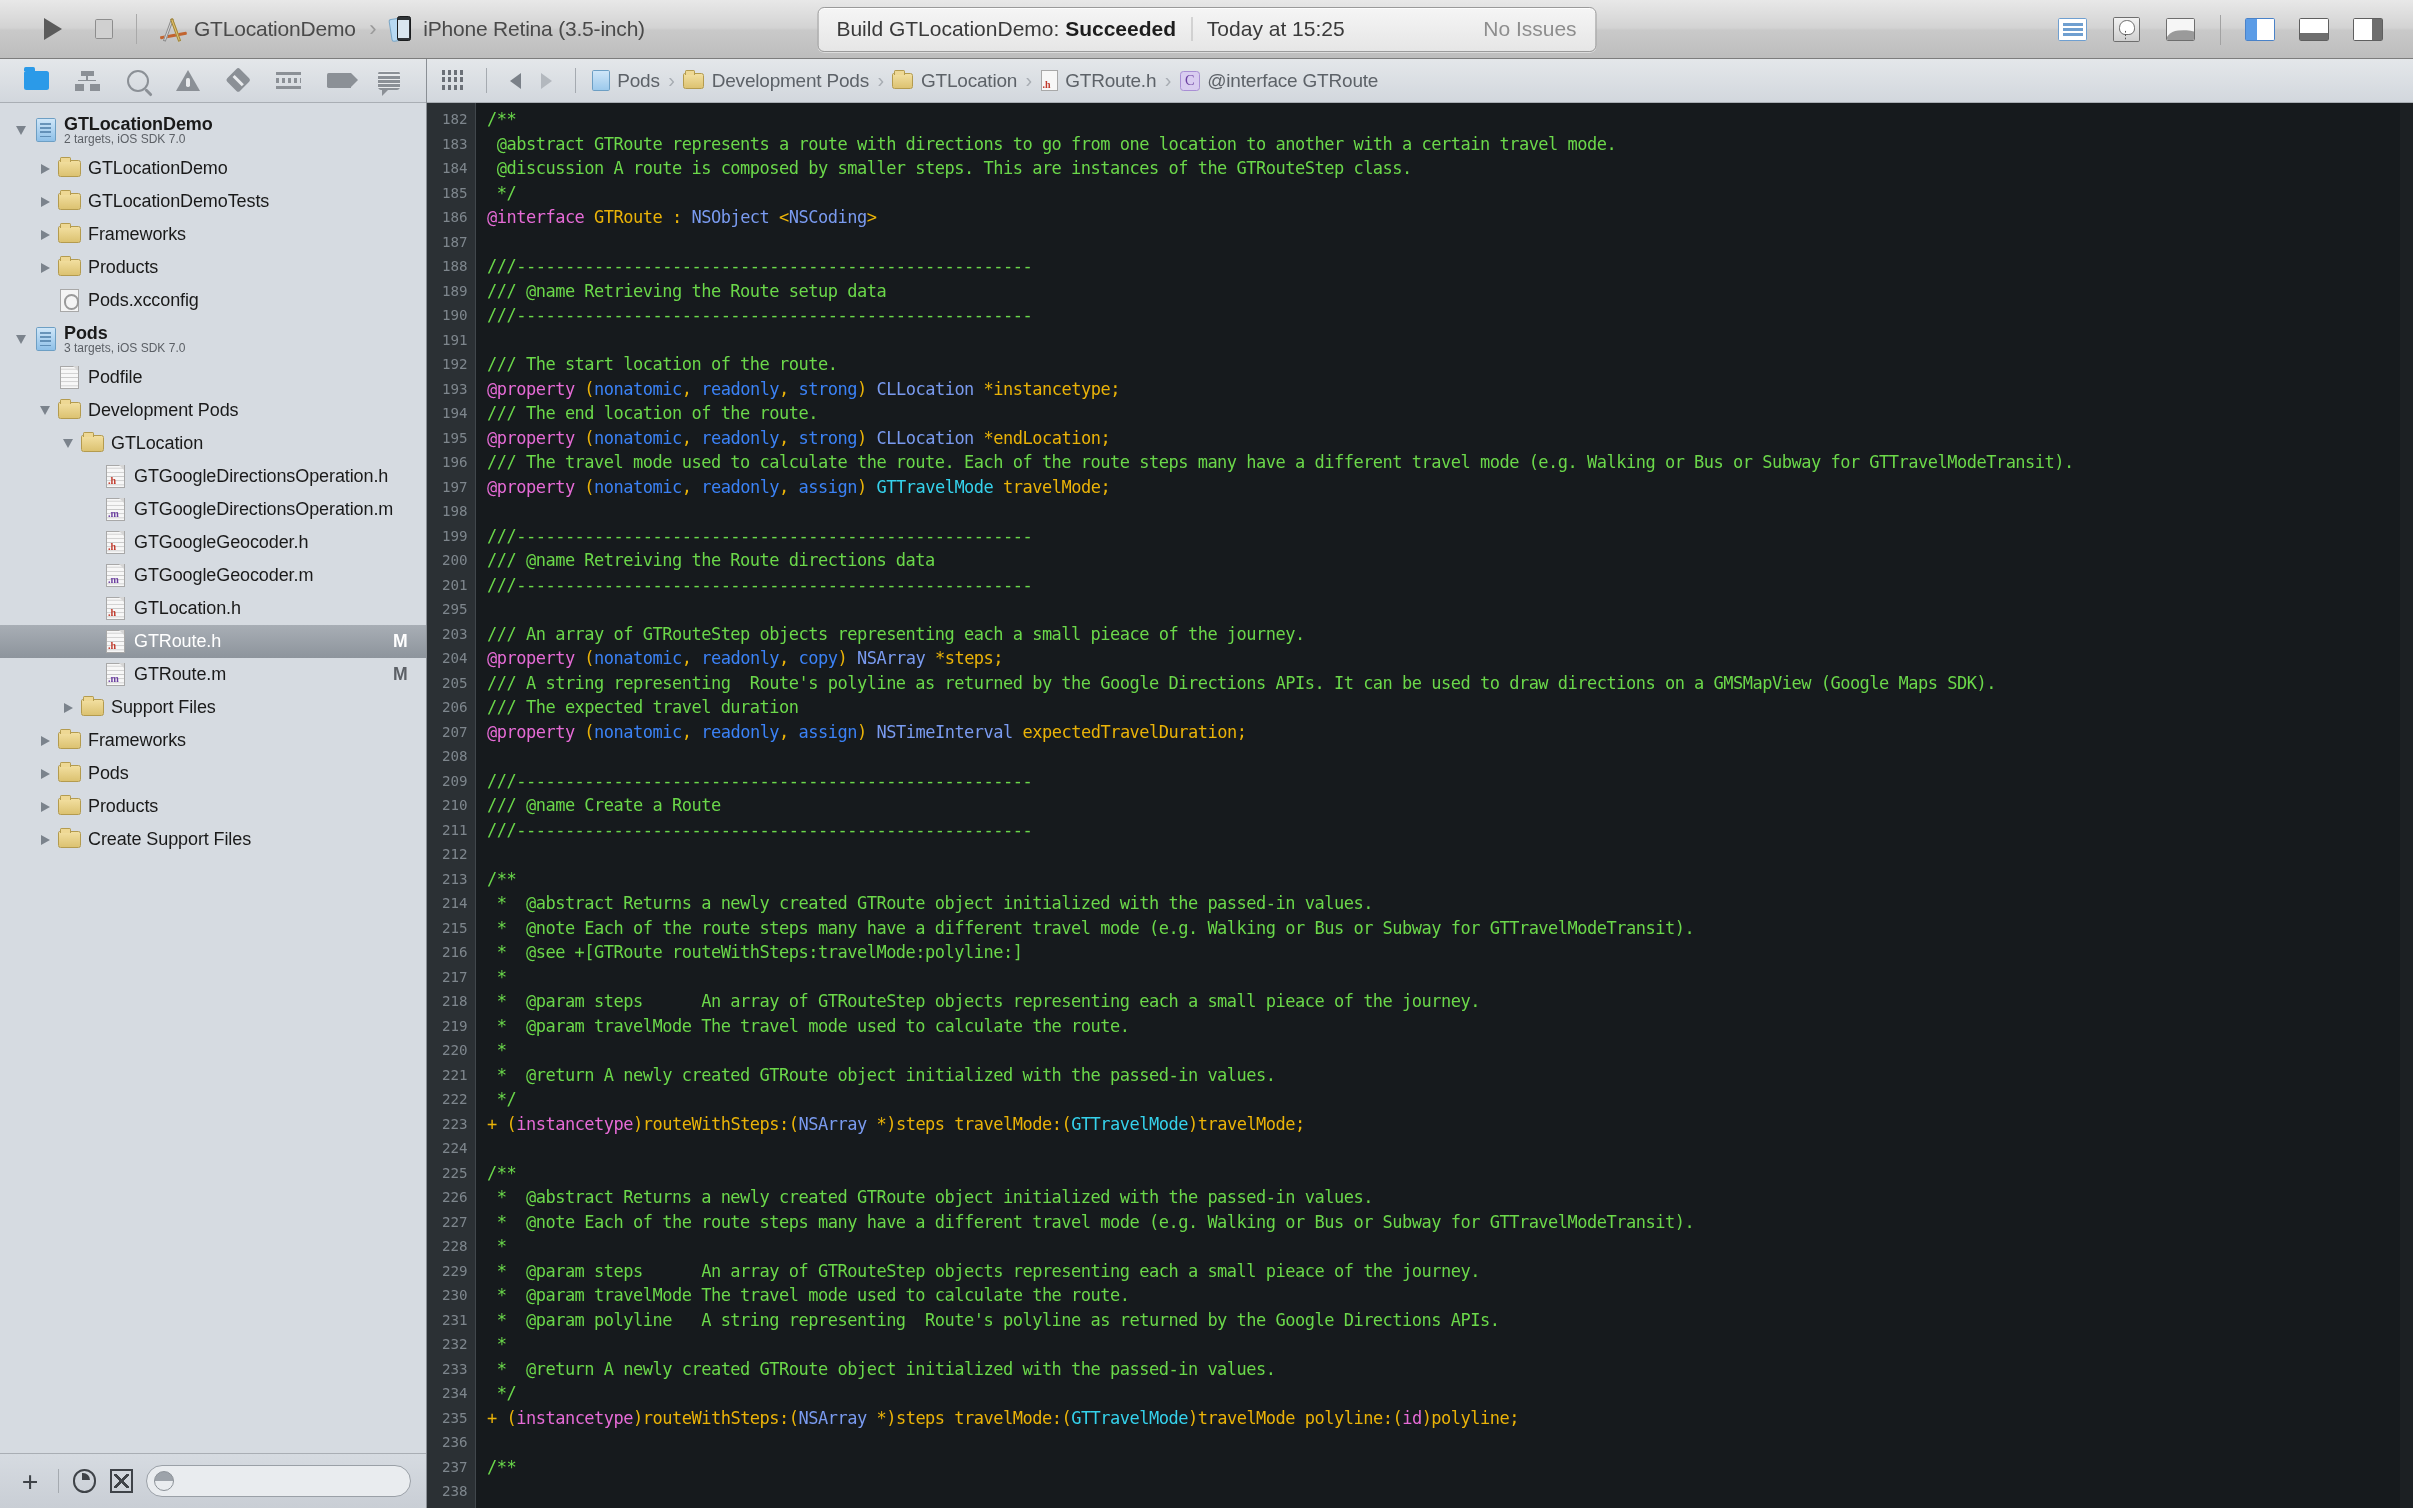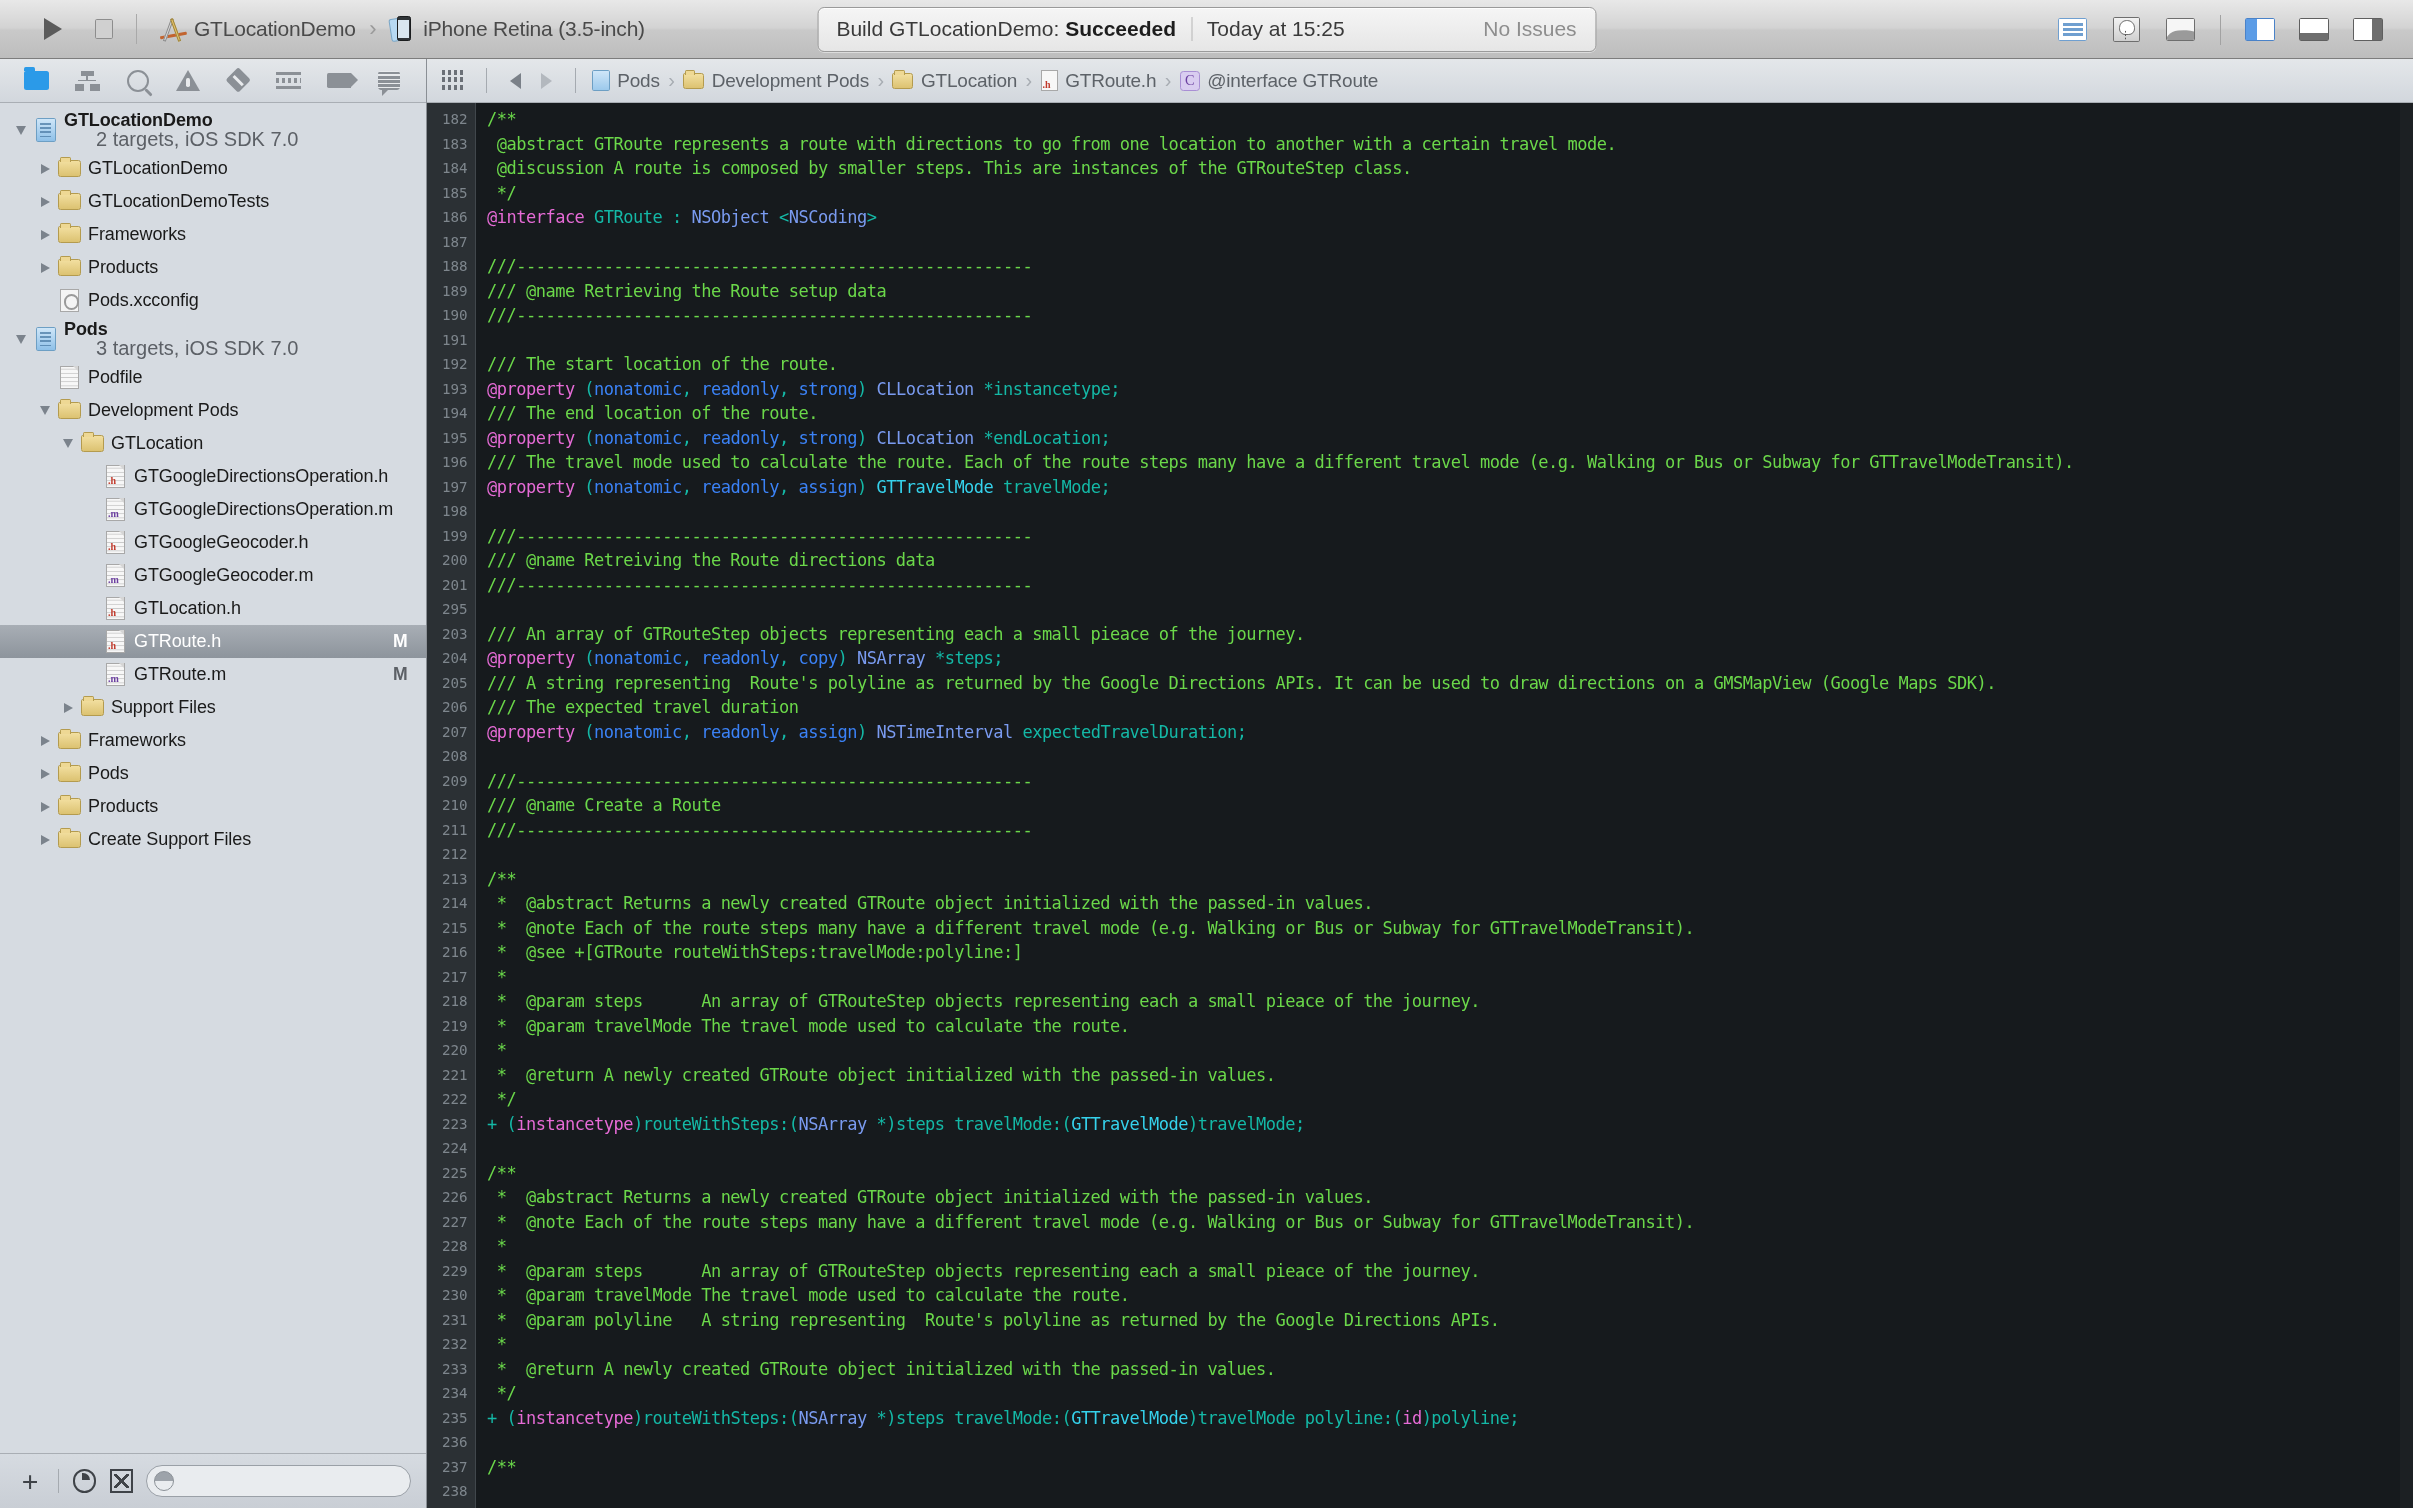--- a/index.html
+++ b/index.html
@@ -113,21 +113,21 @@
   .nav-tree { flex:1; overflow:hidden; padding-top:5px; font-size:17.6px; color:#1a1a1a; }
   .row { height:33px; display:flex; align-items:center; position:relative; white-space:nowrap; }
   .row.sel { background:linear-gradient(to bottom,#a8aeb5,#8d949c); color:#fff; }
   .row.sel .rname { color:#fff; font-weight:normal; }
   .row .disc { width:22px; flex:0 0 22px; display:flex; align-items:center; justify-content:center; }
   .disc .tri-r { width:0;height:0;border-left:9.2px solid #7b838c;border-top:5.9px solid transparent;border-bottom:5.9px solid transparent; }
   .disc .tri-d { width:0;height:0;border-top:9.2px solid #7b838c;border-left:5.9px solid transparent;border-right:5.9px solid transparent; }
   .row .ico { width:27px; flex:0 0 27px; display:flex; align-items:center; justify-content:center; margin-right:5px;}
   .rname { font-size:18px; letter-spacing:-0.1px; }
   .rname.bold { font-weight:bold; }
-  .rsub { font-size:20px; color:#5c6066; margin-top:-1.7px;margin-left:32px; }
+  .rsub { font-size:12px; color:#5c6066; margin-top:-1.7px; }
   .rowgroup { display:flex; align-items:center; height:44px; }
   .rowgroup .stack { display:flex; flex-direction:column; justify-content:center; line-height:1.12; }
   .badge-m { position:absolute; right:18.4px; font-size:17.6px; font-weight:bold; color:#5c6066; }
   .row.sel .badge-m { color:#fff; }
 
   .f-folder { width:23.5px;height:17.6px; background:linear-gradient(to bottom,#f2dfa0,#dcc271); border:0.8px solid #b49b4e; border-radius:1.7px 2.5px 2.5px 2.5px; position:relative;}
   .f-folder::before{content:"";position:absolute;left:0.8px;top:-4.2px;width:9.2px;height:4.2px;background:#eed894;border:0.8px solid #b49b4e;border-bottom:none;border-radius:1.7px 1.7px 0 0;}
   .f-doc { width:18.4px;height:22.6px; background:#f7f7f7; border:0.8px solid #a8a8a8; position:relative;
            background-image: repeating-linear-gradient(to bottom,transparent 0 2.5px,#c9c9c9 2.5px 3.4px); background-size:100% 4.2px; background-position:0 3.4px; background-repeat:repeat-y;}
   .f-doc::after{content:"";position:absolute;right:-0.8px;top:-0.8px;border-left:5.9px solid transparent;border-top:5.9px solid #d5d5d5;}
@@ -184,21 +184,21 @@
   .gutter div { height:24.5px; line-height:24.5px; font-family:"DejaVu Sans Mono",monospace;
                 font-size:14.2px; color:#7e868d; padding-right:7.5px; }
   .code { flex:1; padding-top:4.2px; padding-left:11px; overflow:hidden; }
   .code .ln { height:24.5px; line-height:24.5px; font-family:"DejaVu Sans Mono",monospace;
               font-size:17px; white-space:pre; color:#d8dde0; letter-spacing:-0.5px; }
   .cm  { color:#6bd84a; }        
   .kw  { color:#e66bd6; }        
   .kw2 { color:#3b82f6; }
   .ty  { color:#7a9bf0; }        
   .ty2 { color:#35d2ec; }        
-  .pl  { color:#14b8a6; }        
+  .pl  { color:#eab308; }        
   .scroll-v { position:absolute; right:0; top:0; bottom:0; width:13.4px; background:#1c2023; }
 </style>
 </head>
 <body>
 
 <div id="app">
 
   <div class="toolbar">
     <div class="tb-run">
         <div class="tri-play"></div>

